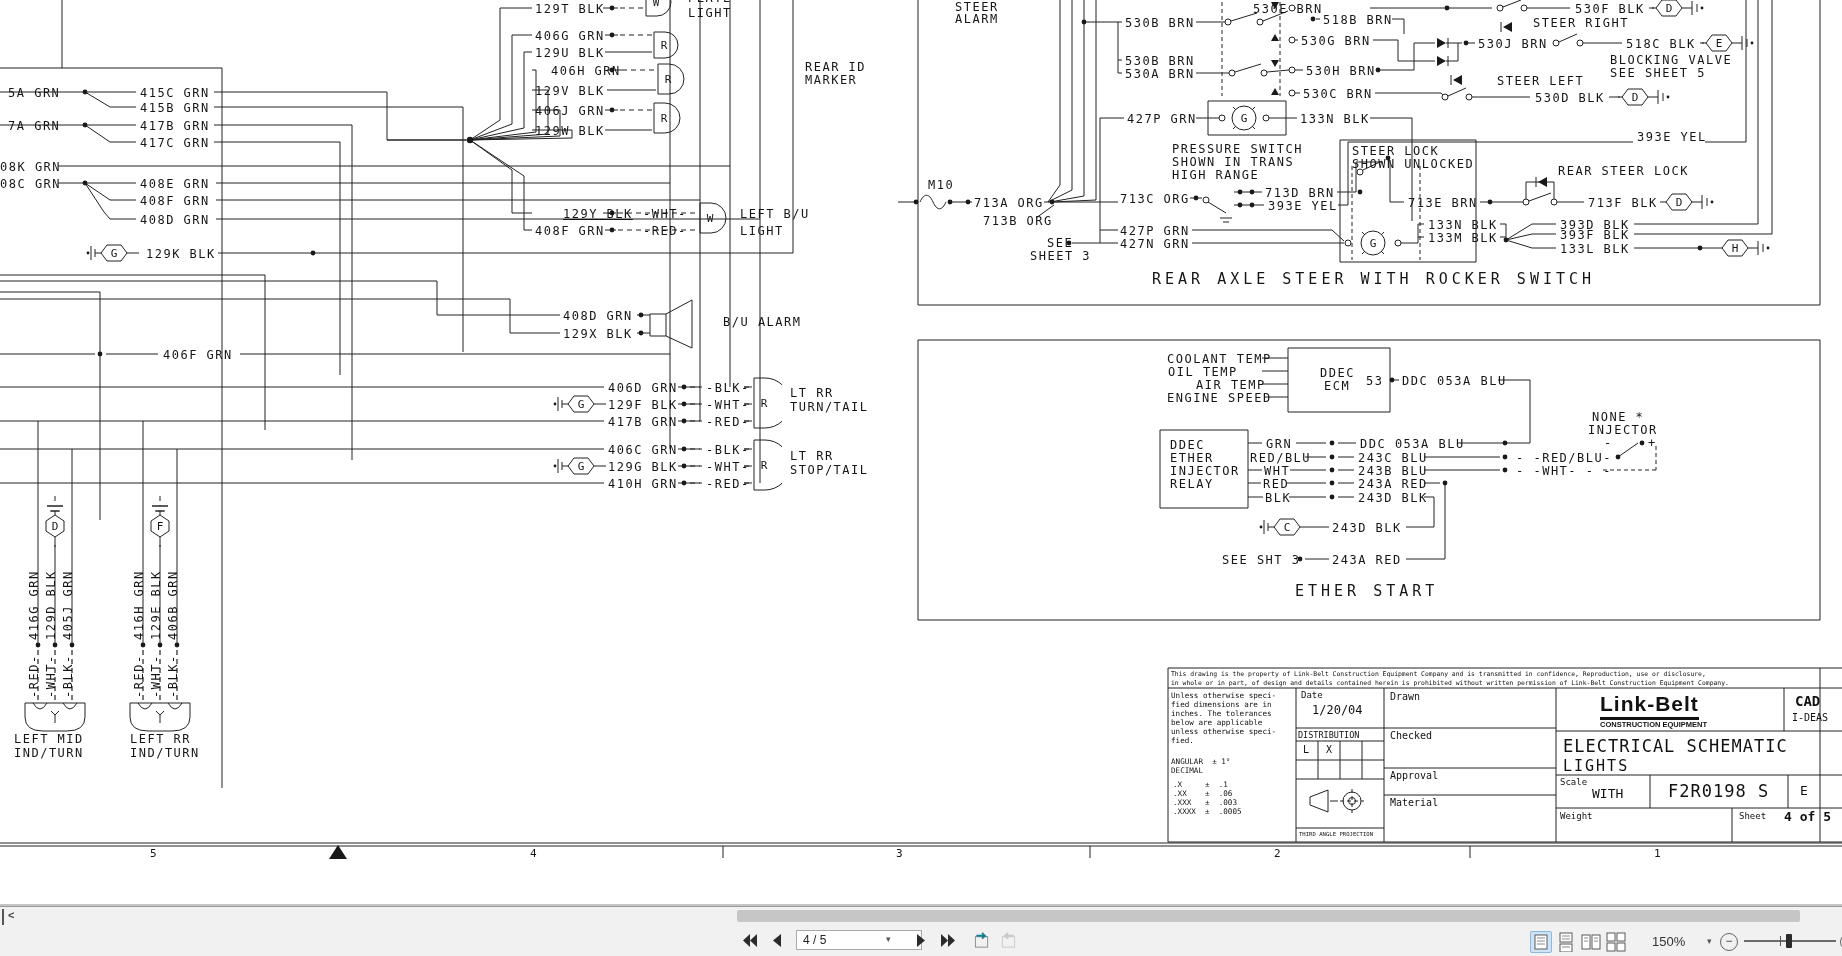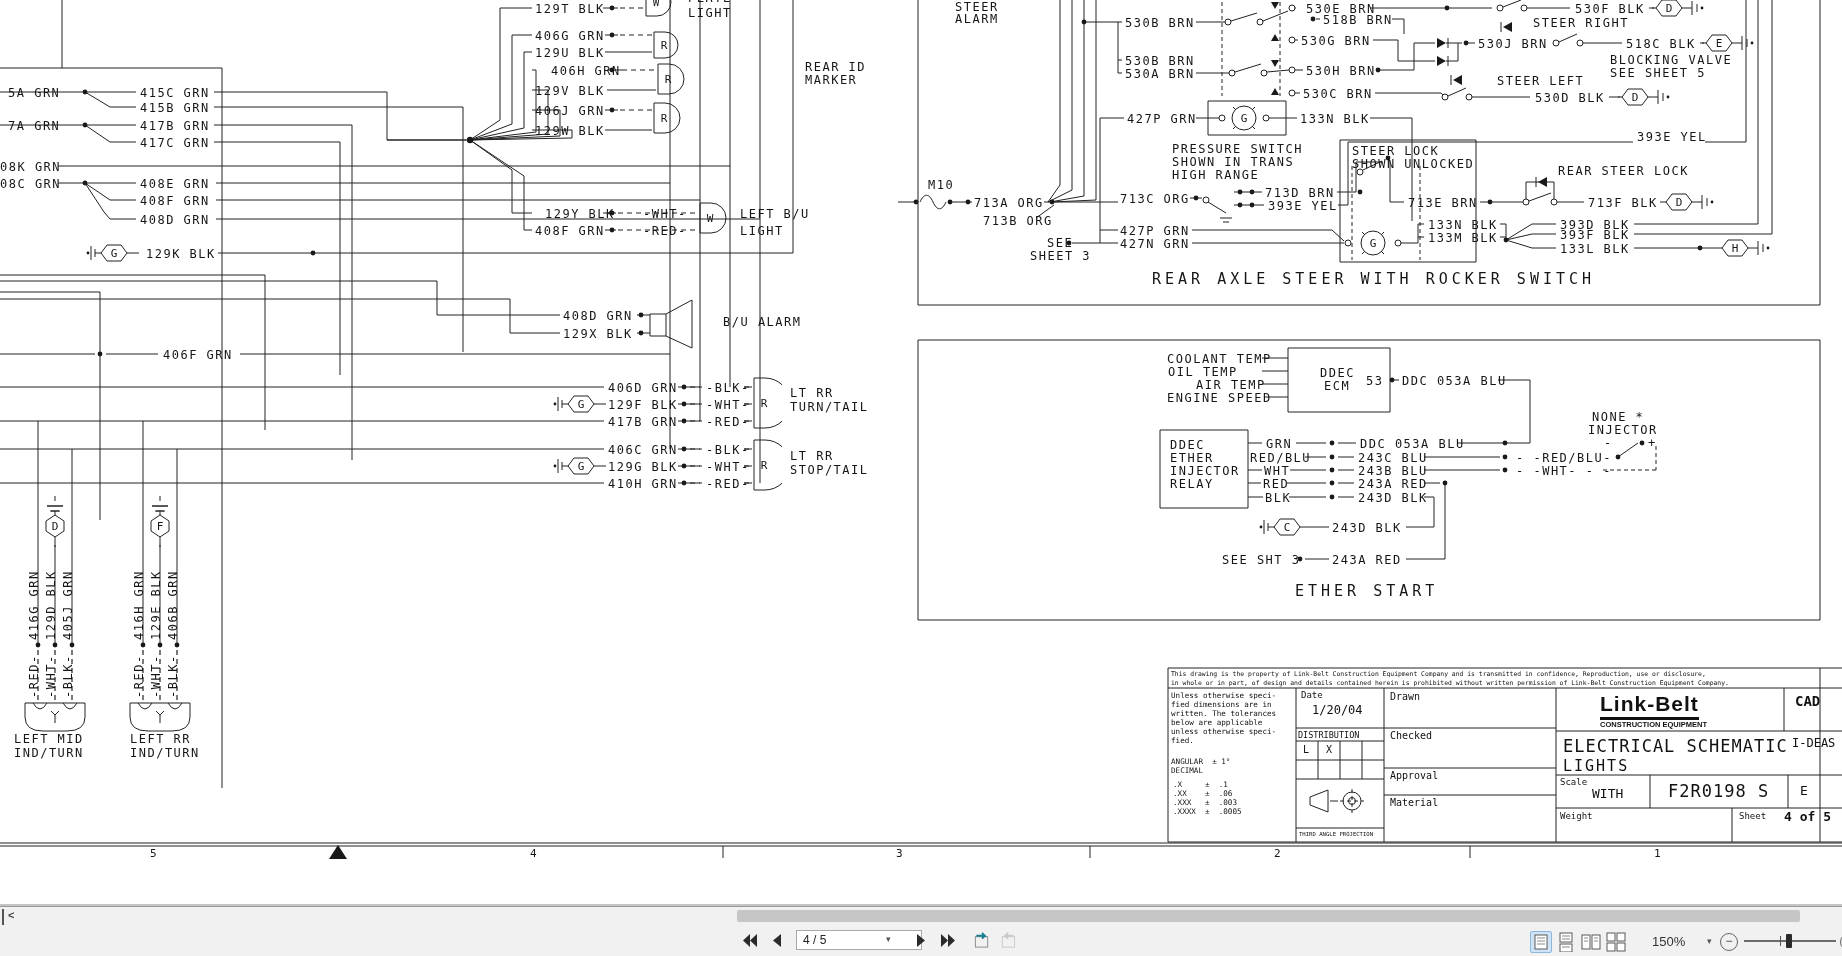--- a/index.html
+++ b/index.html
@@ -287,21 +287,21 @@
       <div class="lbl" style="left: 535px; top: 29px;">406G GRN</div>
       <div class="lbl" style="left: 535px; top: 46px;">129U BLK</div>
       <div class="lbl" style="left: 535px; top: 64px; margin-left: 16px;">406H GRN</div>
       <div class="lbl" style="left: 535px; top: 84px;">129V BLK</div>
       <div class="lbl" style="left: 535px; top: 104px;">406J GRN</div>
       <div class="lbl" style="left: 535px; top: 124px;">129W BLK</div>
       <div class="lbl" style="left: 688px; top: -9px;">PLATE</div>
       <div class="lbl" style="left: 688px; top: 6px;">LIGHT</div>
       <div class="lbl" style="left: 805px; top: 60px;">REAR ID</div>
       <div class="lbl" style="left: 805px; top: 73px;">MARKER</div>
-      <div class="lbl" style="left: 545px; top: 207px;">129Y BLK</div>
+      <div class="lbl" style="left: 563px; top: 207px; text-decoration: underline;">129Y BLK</div>
       <div class="lbl" style="left: 643px; top: 207px;">-WHT-</div>
       <div class="lbl" style="left: 535px; top: 224px;">408F GRN</div>
       <div class="lbl" style="left: 643px; top: 224px;">-RED-</div>
       <div class="lbl" style="left: 740px; top: 207px;">LEFT B/U</div>
       <div class="lbl" style="left: 740px; top: 224px;">LIGHT</div>
       <div class="lbl" style="left: 563px; top: 309px;">408D GRN</div>
       <div class="lbl" style="left: 563px; top: 327px;">129X BLK</div>
       <div class="lbl" style="left: 723px; top: 315px;">B/U ALARM</div>
       <div class="lbl" style="left: 608px; top: 381px;">406D GRN</div>
       <div class="lbl" style="left: 706px; top: 381px;">-BLK-</div>
@@ -331,21 +331,21 @@
       <div class="lbl v" style="left: 132px; top: 698px;">-RED-</div>
       <div class="lbl v" style="left: 149px; top: 698px;">-WHT-</div>
       <div class="lbl v" style="left: 166px; top: 698px;">-BLK-</div>
       <div class="lbl" style="left: 14px; top: 732px;">LEFT MID</div>
       <div class="lbl" style="left: 14px; top: 746px;">IND/TURN</div>
       <div class="lbl" style="left: 130px; top: 732px;">LEFT RR</div>
       <div class="lbl" style="left: 130px; top: 746px;">IND/TURN</div>
       <div class="lbl" style="left: 955px; top: 0px;">STEER</div>
       <div class="lbl" style="left: 955px; top: 12px;">ALARM</div>
       <div class="lbl" style="left: 1125px; top: 16px;">530B BRN</div>
-      <div class="lbl" style="left: 1306px; top: 2px;">530E BRN</div>
+      <div class="lbl" style="left: 1253px; top: 2px;">530E BRN</div>
       <div class="lbl" style="left: 1323px; top: 13px;">518B BRN</div>
       <div class="lbl" style="left: 1301px; top: 34px;">530G BRN</div>
       <div class="lbl" style="left: 1125px; top: 54px;">530B BRN</div>
       <div class="lbl" style="left: 1125px; top: 67px;">530A BRN</div>
       <div class="lbl" style="left: 1306px; top: 64px;">530H BRN</div>
       <div class="lbl" style="left: 1303px; top: 87px;">530C BRN</div>
       <div class="lbl" style="left: 1575px; top: 2px;">530F BLK</div>
       <div class="lbl" style="left: 1533px; top: 16px;">STEER RIGHT</div>
       <div class="lbl" style="left: 1478px; top: 37px;">530J BRN</div>
       <div class="lbl" style="left: 1626px; top: 37px;">518C BLK</div>
@@ -511,38 +511,38 @@
       <div class="lbl" style="left: 150px; top: 847px; font-size: 11px;">5</div>
       <div class="lbl" style="left: 530px; top: 847px; font-size: 11px;">4</div>
       <div class="lbl" style="left: 896px; top: 847px; font-size: 11px;">3</div>
       <div class="lbl" style="left: 1274px; top: 847px; font-size: 11px;">2</div>
       <div class="lbl" style="left: 1654px; top: 847px; font-size: 11px;">1</div>
     </div>
 
   <div>
     <div class="tb-lbl t6" style="left:1171px;top:670px">This drawing is the property of Link-Belt Construction Equipment Company and is transmitted in confidence, Reproduction, use or disclosure,</div>
     <div class="tb-lbl t6" style="left:1171px;top:679px">in whole or in part, of design and details contained herein is prohibited without written permission of Link-Belt Construction Equipment Company.</div>
-    <div class="tb-lbl t7" id="tolblock" style="left:1171px;top:691px"><div>Unless otherwise speci-</div><div>fied dimensions are in</div><div>written. The tolerances</div><div>below are applicable</div><div>unless otherwise speci-</div><div>fied.</div></div>
+    <div class="tb-lbl t7" id="tolblock" style="left:1171px;top:691px"><div>Unless otherwise speci-</div><div>fied dimensions are in</div><div>inches. The tolerances</div><div>below are applicable</div><div>unless otherwise speci-</div><div>fied.</div></div>
     <div class="tb-lbl t7" style="left:1171px;top:757px">ANGULAR  ± 1°</div>
     <div class="tb-lbl t7" style="left:1171px;top:766px">DECIMAL</div>
     <div class="tb-lbl t7" id="decblock" style="left:1173px;top:780px"><div>.X     ±  .1</div><div>.XX    ±  .06</div><div>.XXX   ±  .003</div><div>.XXXX  ±  .0005</div></div>
     <div class="tb-lbl t9" style="left:1301px;top:690px">Date</div>
     <div class="tb-lbl t12" style="left:1312px;top:703px">1/20/04</div>
     <div class="tb-lbl" style="left:1298px;top:730px;font-size:8.5px">DISTRIBUTION</div>
     <div class="tb-lbl t10" style="left:1303px;top:744px">L</div>
     <div class="tb-lbl t10" style="left:1326px;top:744px">X</div>
     <div class="tb-lbl" style="left:1299px;top:831px;font-size:5.6px">THIRD ANGLE PROJECTION</div>
     <div class="tb-lbl t10" style="left:1390px;top:691px">Drawn</div>
     <div class="tb-lbl t10" style="left:1390px;top:730px">Checked</div>
     <div class="tb-lbl t10" style="left:1390px;top:770px">Approval</div>
     <div class="tb-lbl t10" style="left:1390px;top:797px">Material</div>
     <div class="tb-lbl logo" style="left:1600px;top:692px;font-family:'Liberation Sans',sans-serif">Link-Belt</div>
     <div class="tb-lbl bold" style="left:1600px;top:720px;font-size:7.5px;font-family:'Liberation Sans',sans-serif">CONSTRUCTION EQUIPMENT</div>
     <div class="tb-lbl bold" style="left:1795px;top:693px;font-size:14px">CAD</div>
-    <div class="tb-lbl" style="left:1792px;top:736px;font-size:12px">I-DEAS</div>
+    <div class="tb-lbl" style="left:1792px;top:712px;font-size:10px">I-DEAS</div>
     <div class="tb-lbl t17" style="left:1563px;top:736px">ELECTRICAL SCHEMATIC</div>
     <div class="tb-lbl t15" style="left:1563px;top:757px">LIGHTS</div>
     <div class="tb-lbl t9" style="left:1560px;top:777px">Scale</div>
     <div class="tb-lbl t13" style="left:1592px;top:786px">WITH</div>
     <div class="tb-lbl t17" style="left:1668px;top:781px">F2R0198 S</div>
     <div class="tb-lbl t13" style="left:1800px;top:783px">E</div>
     <div class="tb-lbl t9" style="left:1560px;top:811px">Weight</div>
     <div class="tb-lbl t9" style="left:1739px;top:811px">Sheet</div>
     <div class="tb-lbl bold" style="left:1784px;top:809px;font-size:13px">4 of 5</div>
   </div>

